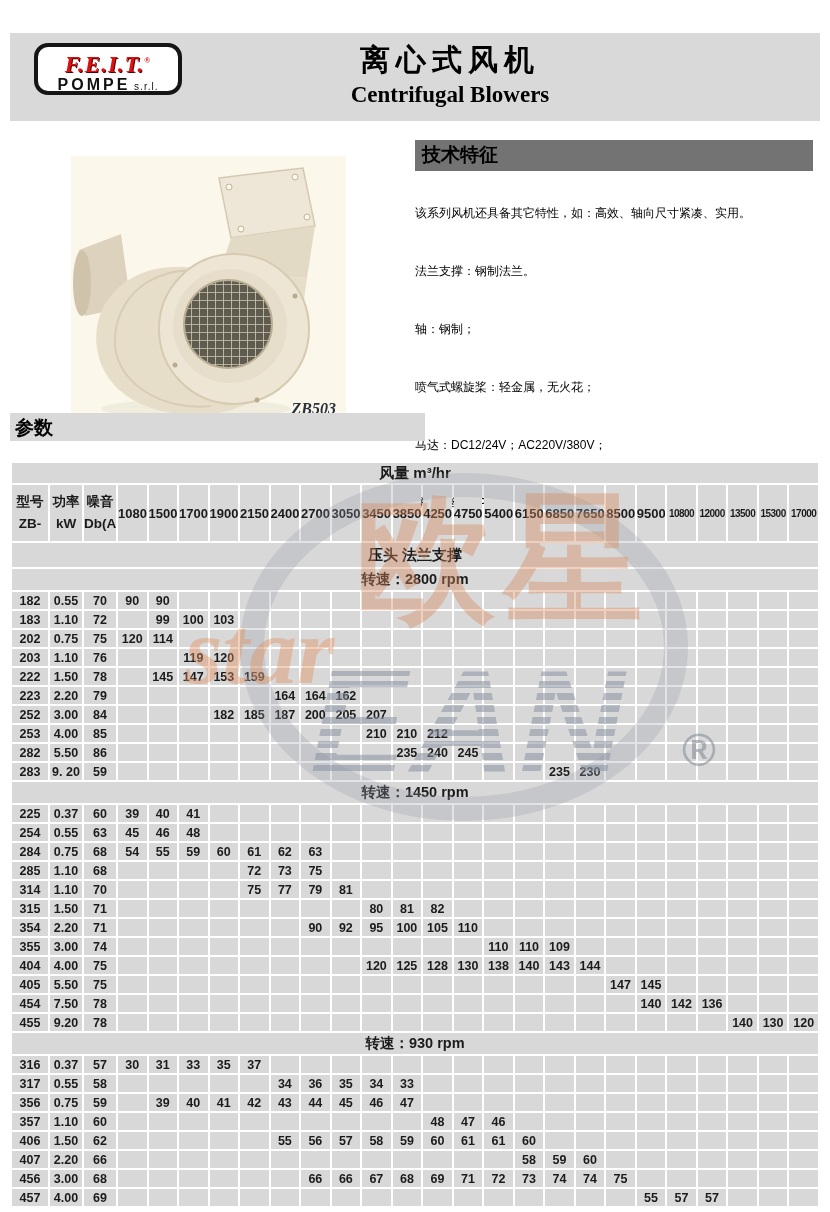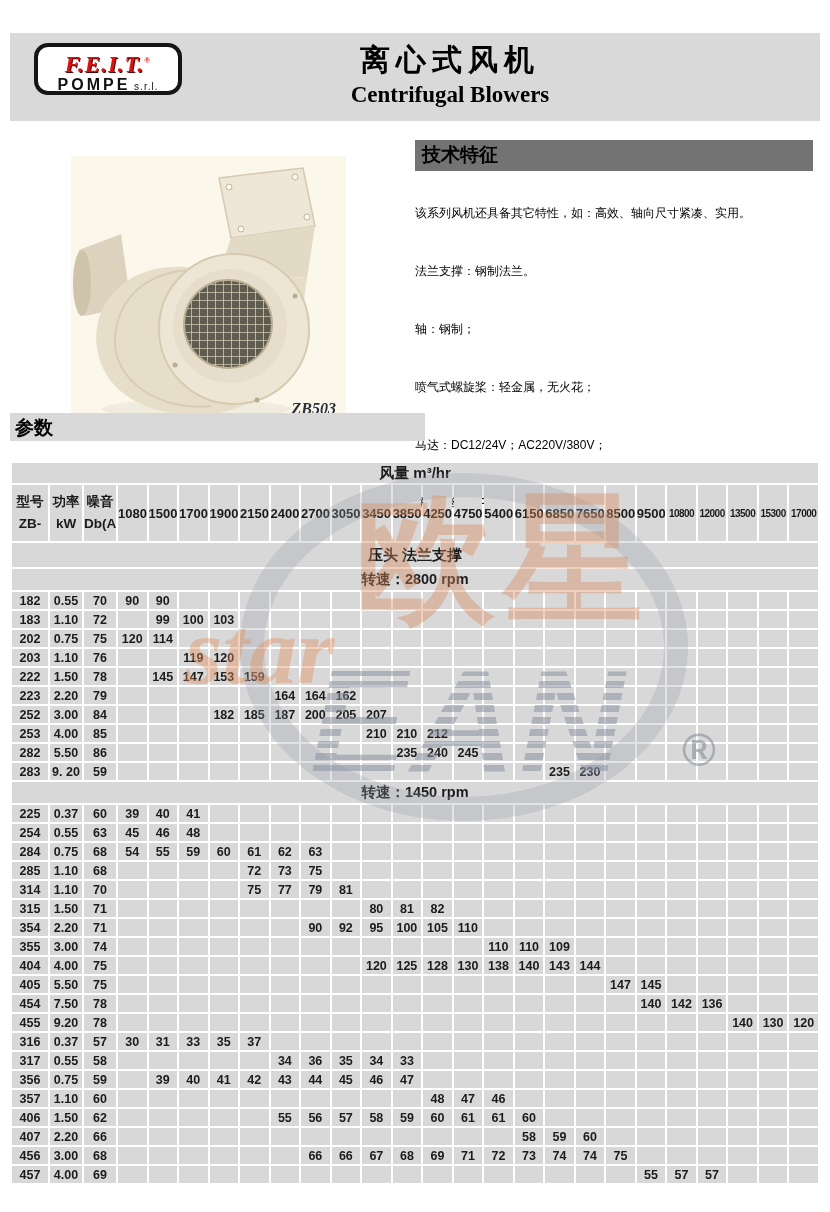--- a/index.html
+++ b/index.html
@@ -832,20 +832,23 @@
           <td class="val"></td>
           <td class="val"></td>
           <td class="val"></td>
           <td class="val"></td>
           <td class="val"></td>
           <td class="val">140</td>
           <td class="val">130</td>
           <td class="val">120</td>
         </tr>
         <tr>
+          <td class="band speed" colspan="26">转速：930 rpm</td>
+        </tr>
+        <tr>
           <td class="val">316</td>
           <td class="val">0.37</td>
           <td class="val">57</td>
           <td class="val">30</td>
           <td class="val">31</td>
           <td class="val">33</td>
           <td class="val">35</td>
           <td class="val">37</td>
           <td class="val"></td>
           <td class="val"></td>

